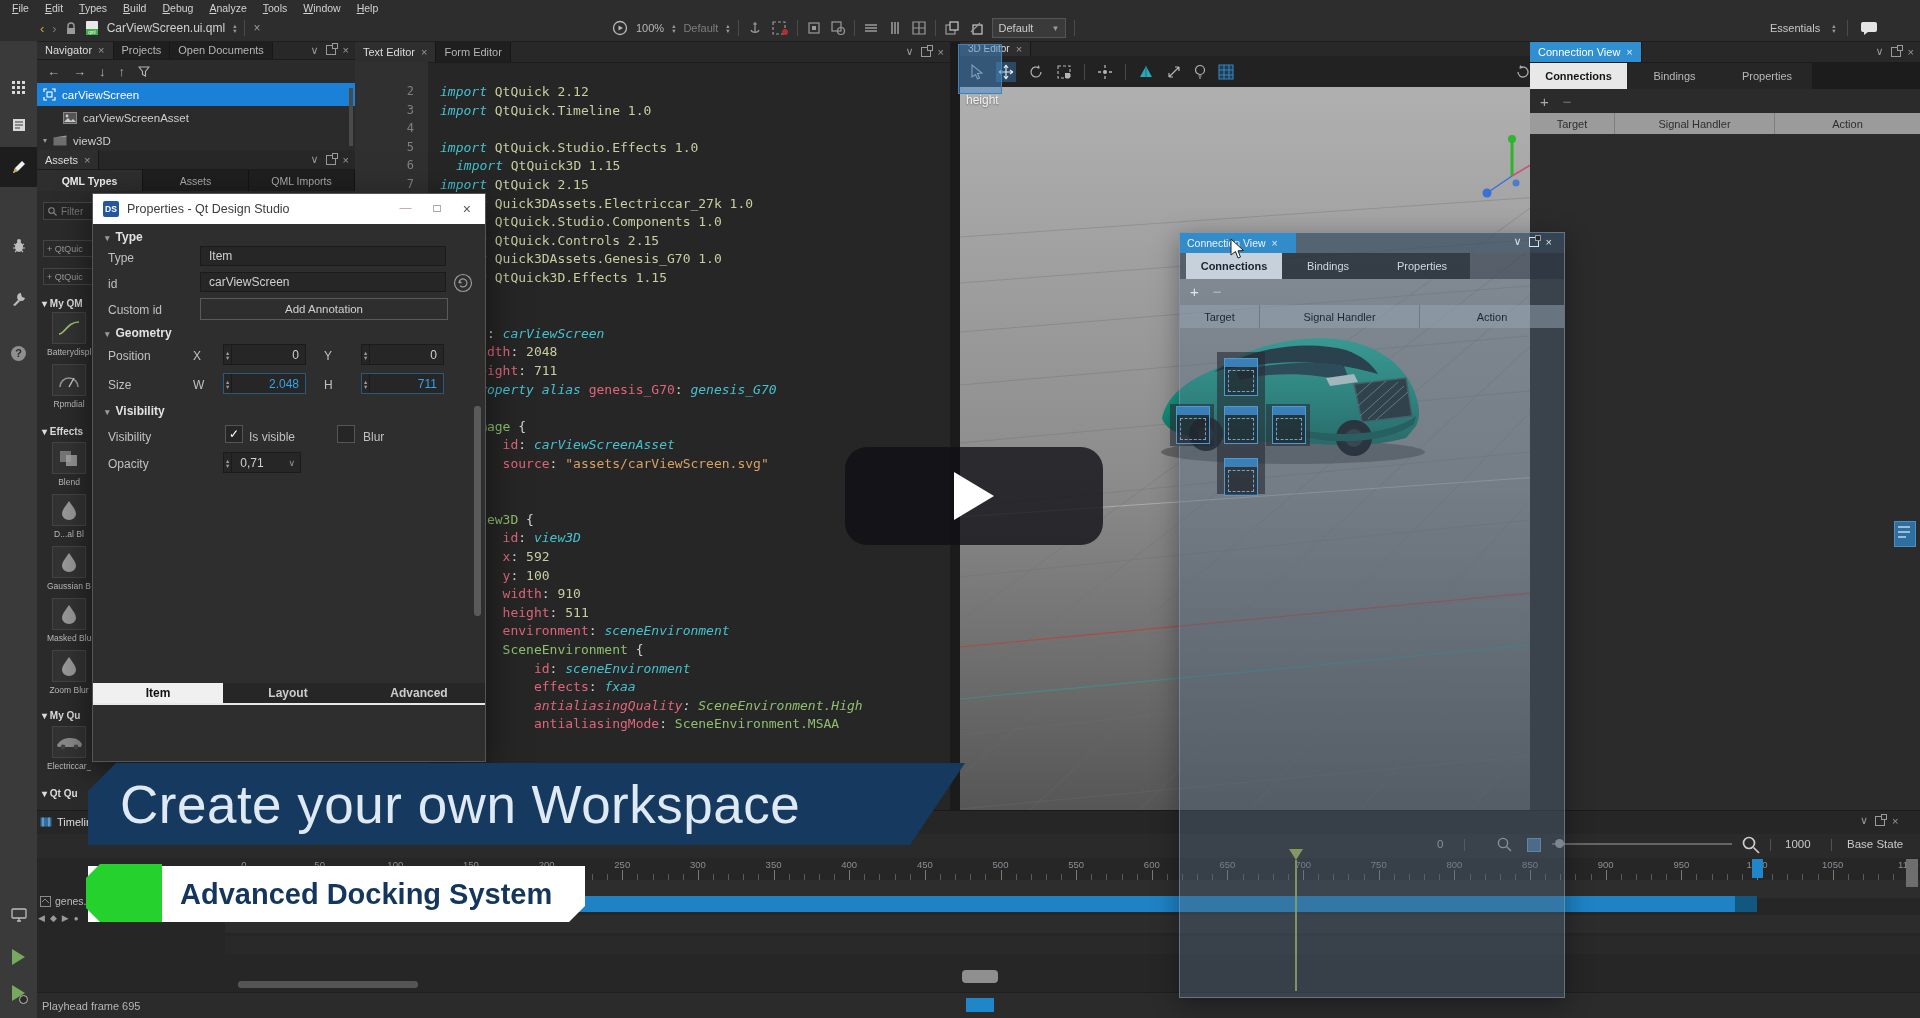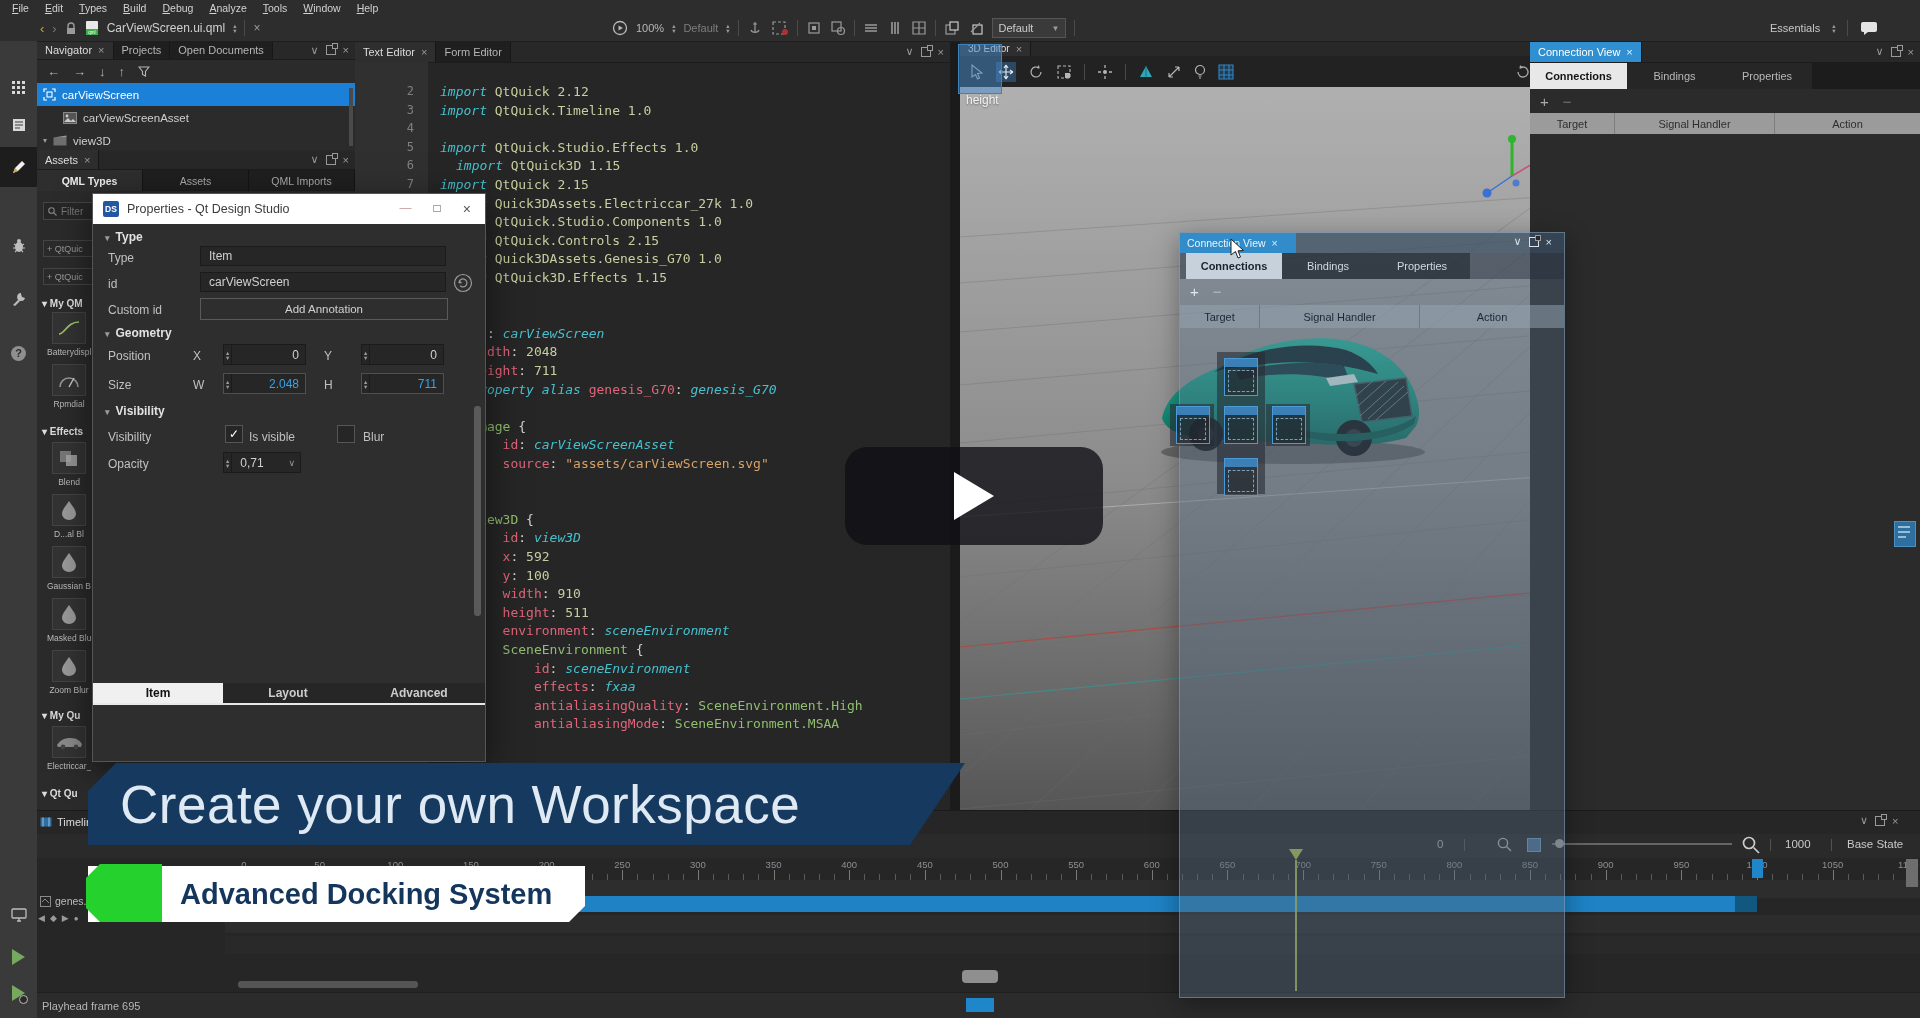--- a/index.html
+++ b/index.html
@@ -571,21 +571,21 @@
       <div class="cl" style="left: 0px; top: 449.8px;"><span class="tk-t">    View3D</span><span class="tk-v"> {</span></div>
       <div class="cl" style="left: 0px; top: 468.4px;"><span class="tk-p">        id</span><span class="tk-v">: </span><span class="tk-i">view3D</span></div>
       <div class="cl" style="left: 0px; top: 487px;"><span class="tk-p">        x</span><span class="tk-v">: </span><span class="tk-m">592</span></div>
       <div class="cl" style="left: 0px; top: 505.6px;"><span class="tk-p">        y</span><span class="tk-v">: </span><span class="tk-m">100</span></div>
       <div class="cl" style="left: 0px; top: 524.2px;"><span class="tk-p">        width</span><span class="tk-v">: </span><span class="tk-m">910</span></div>
       <div class="cl" style="left: 0px; top: 542.8px;"><span class="tk-p">        height</span><span class="tk-v">: </span><span class="tk-m">511</span></div>
       <div class="cl" style="left: 0px; top: 561.4px;"><span class="tk-p">        environment</span><span class="tk-v">: </span><span class="tk-i">sceneEnvironment</span></div>
       <div class="cl" style="left: 0px; top: 580px;"><span class="tk-t">        SceneEnvironment</span><span class="tk-v"> {</span></div>
       <div class="cl" style="left: 0px; top: 598.6px;"><span class="tk-p">            id</span><span class="tk-v">: </span><span class="tk-i">sceneEnvironment</span></div>
       <div class="cl" style="left: 0px; top: 617.2px;"><span class="tk-p">            effects</span><span class="tk-v">: </span><span class="tk-i">fxaa</span></div>
-      <div class="cl" style="left: 0px; top: 635.8px;"><span class="tk-p">            antialiasingQuality</span><span class="tk-v">: </span><span class="tk-t">SceneEnvironment.High</span></div>
+      <div class="cl" style="left: 0px; top: 635.8px; font-style: italic;"><span class="tk-p">            antialiasingQuality</span><span class="tk-v">: </span><span class="tk-t">SceneEnvironment.High</span></div>
       <div class="cl" style="left: 0px; top: 654.4px;"><span class="tk-p">            antialiasingMode</span><span class="tk-v">: </span><span class="tk-t">SceneEnvironment.MSAA</span></div>
     </div>
 </div>
 
 <div class="abs" id="viewport">
   <div class="phead" style="height:15px;">
     <div class="ptab active" style="height:15px;font-size:10px;">
         <span>3D Editor</span>
         <span class="x">×</span>
       </div>

